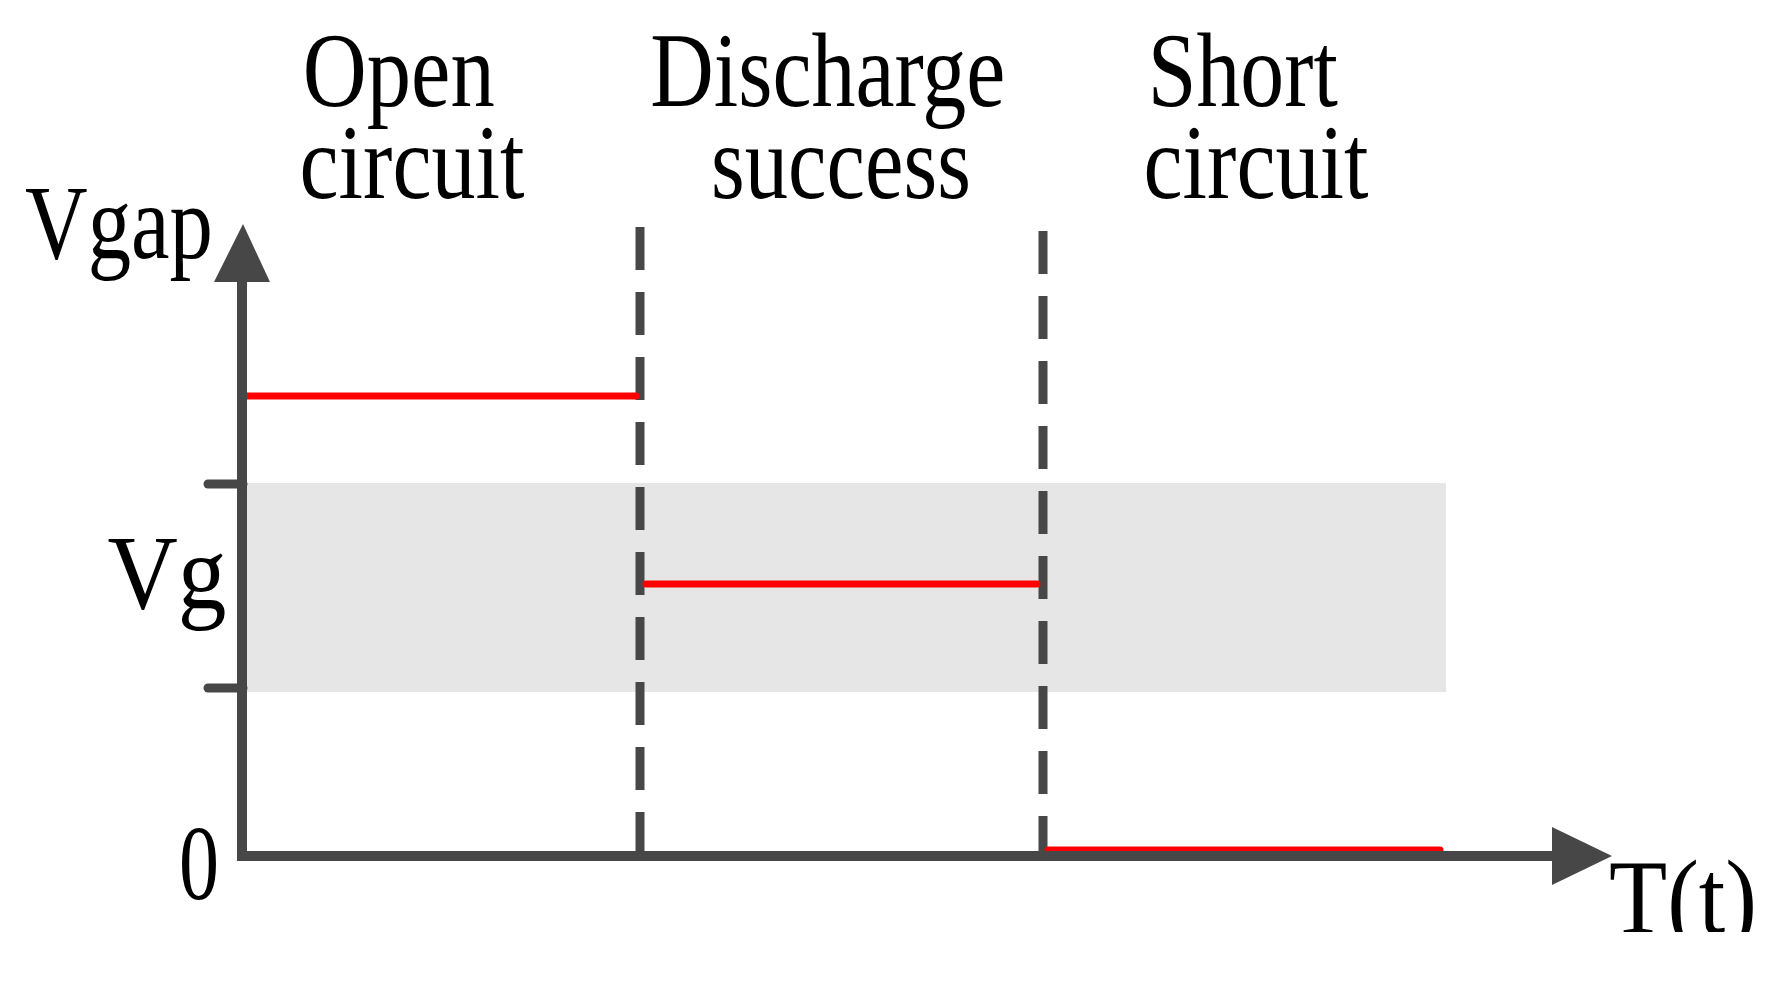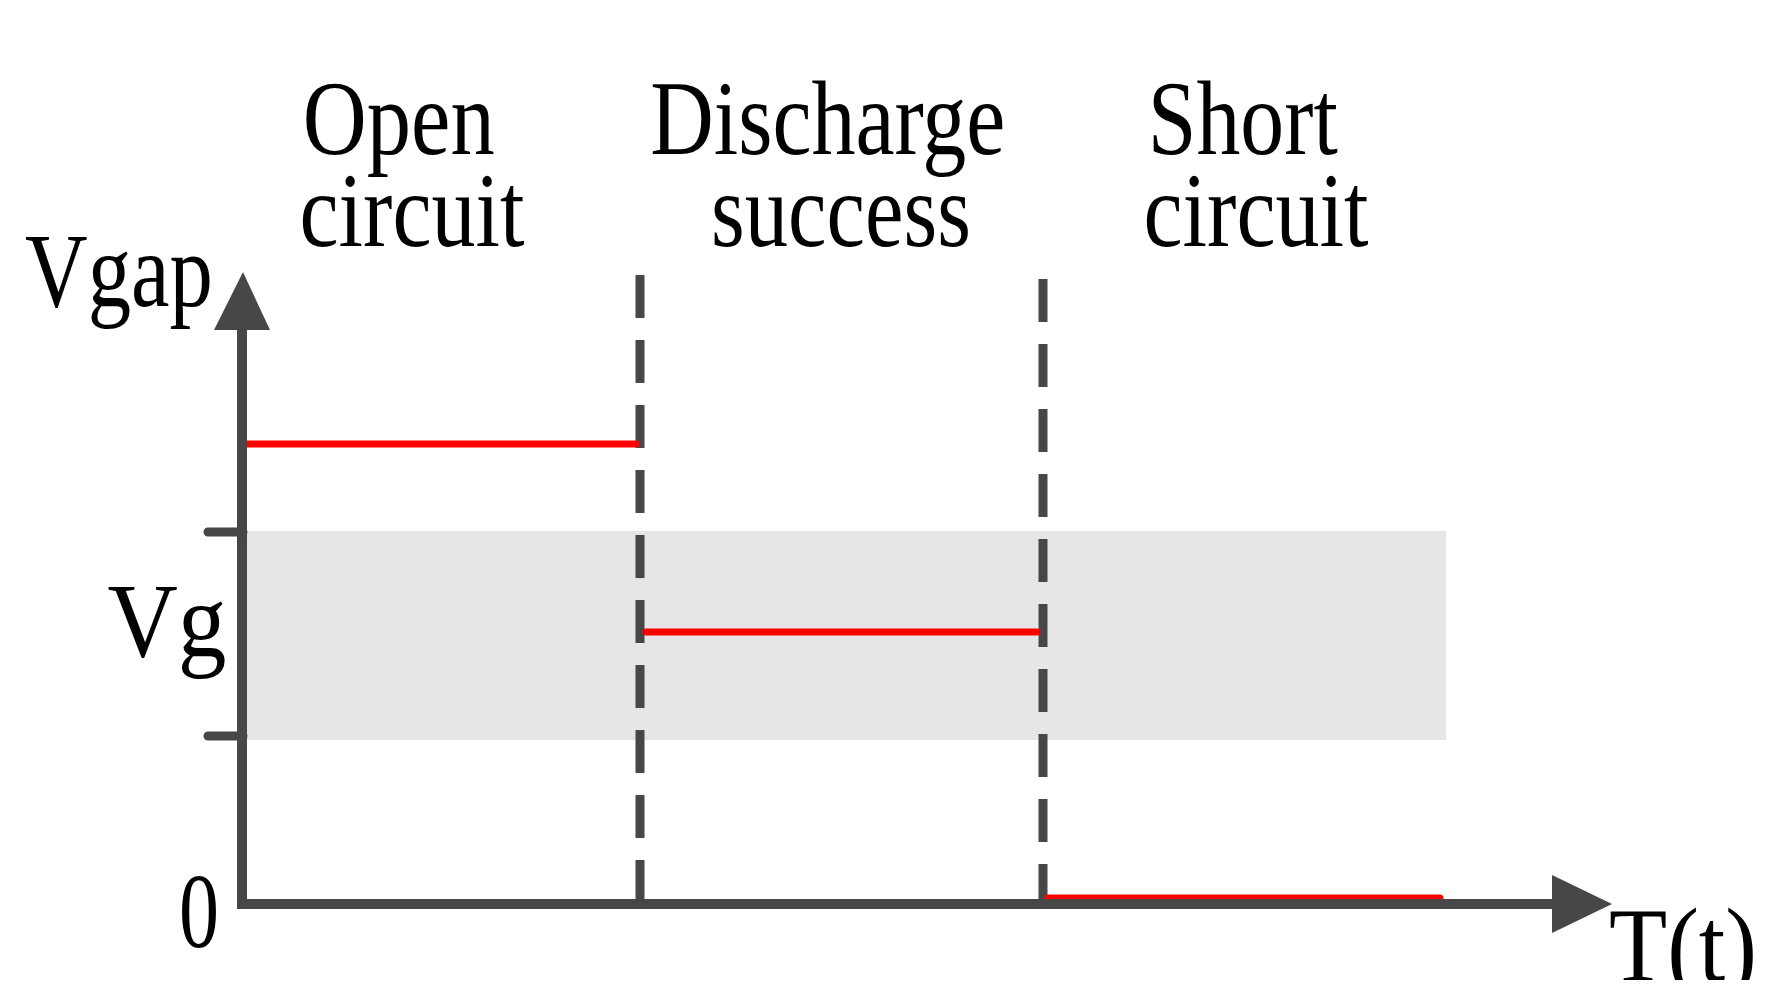--- a/index.html
+++ b/index.html
@@ -2,21 +2,20 @@
 <html><head>
 <meta charset="utf-8">
 <style>
   html, body { margin: 0; padding: 0; background: #ffffff; }
   .canvas {
     position: relative;
     width: 1772px;
     height: 932px;
     background: #ffffff;
     overflow: hidden;
-    margin-top: 48px;
   }
   svg { display: block; width: 1772px; height: 984px; }
   text, tspan {
     font-family: "Liberation Serif", "DejaVu Serif", serif;
     fill: #000000;
   }
 </style>
 </head>
 <body>
 

